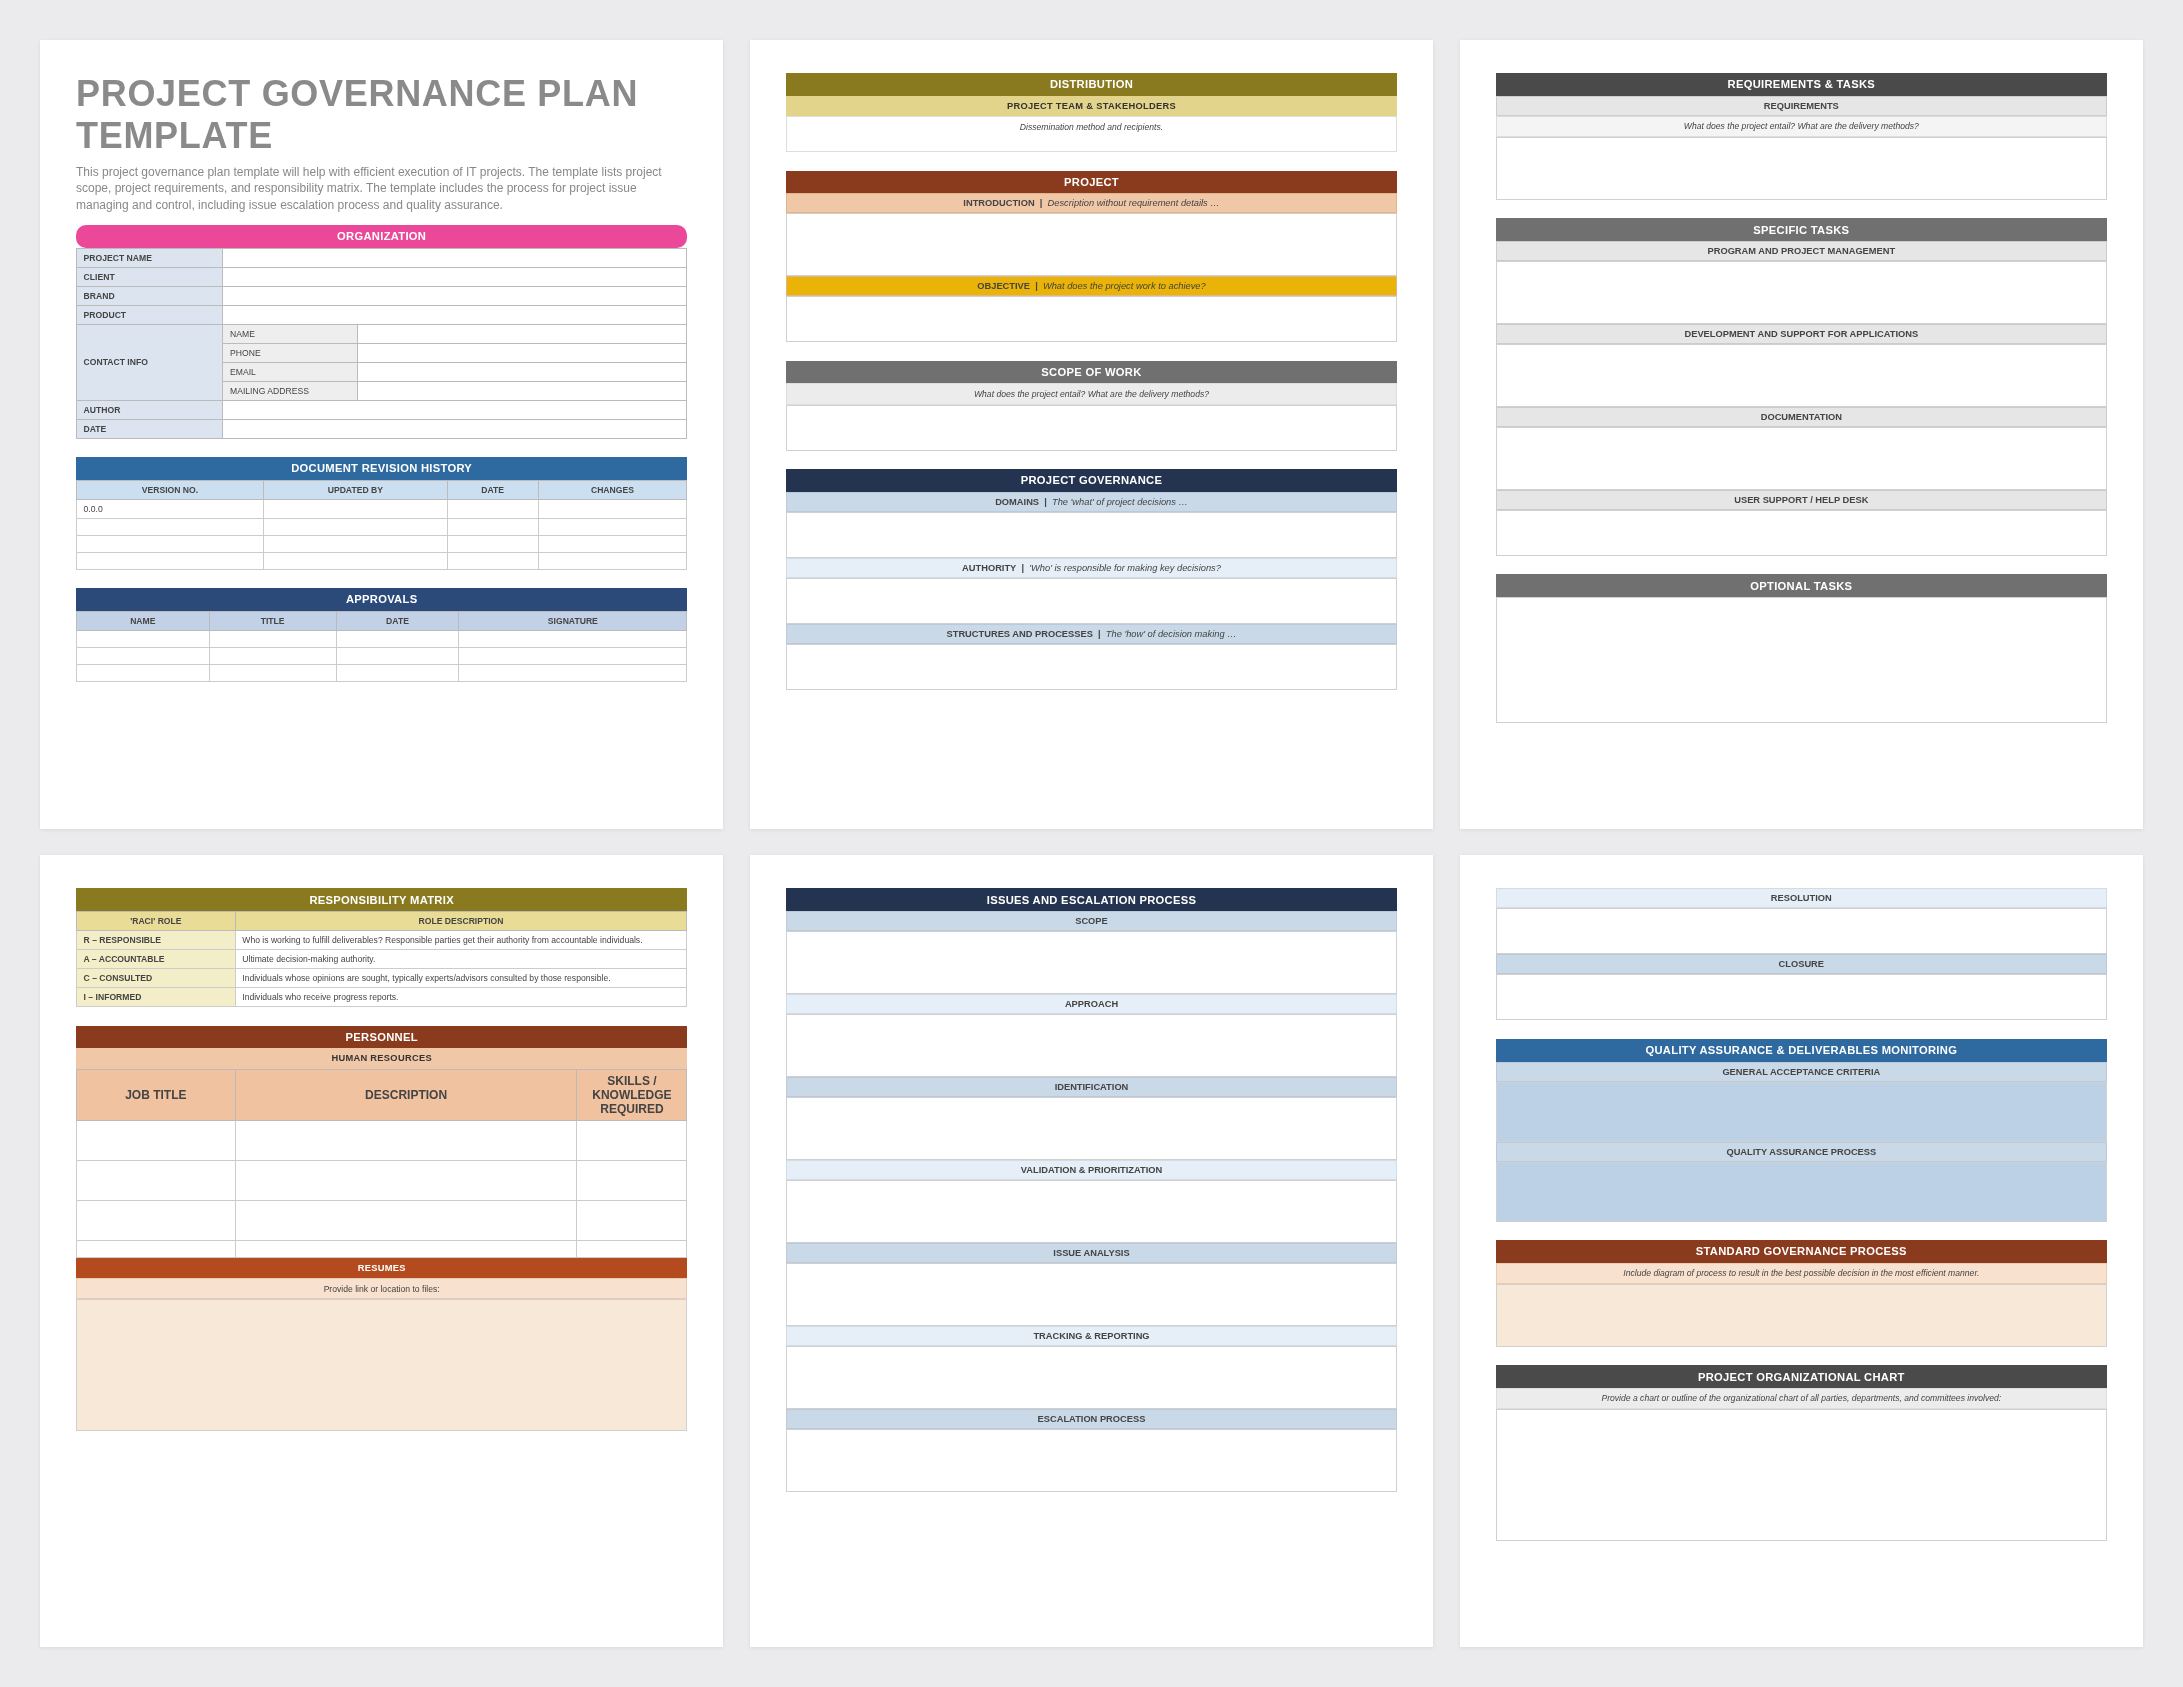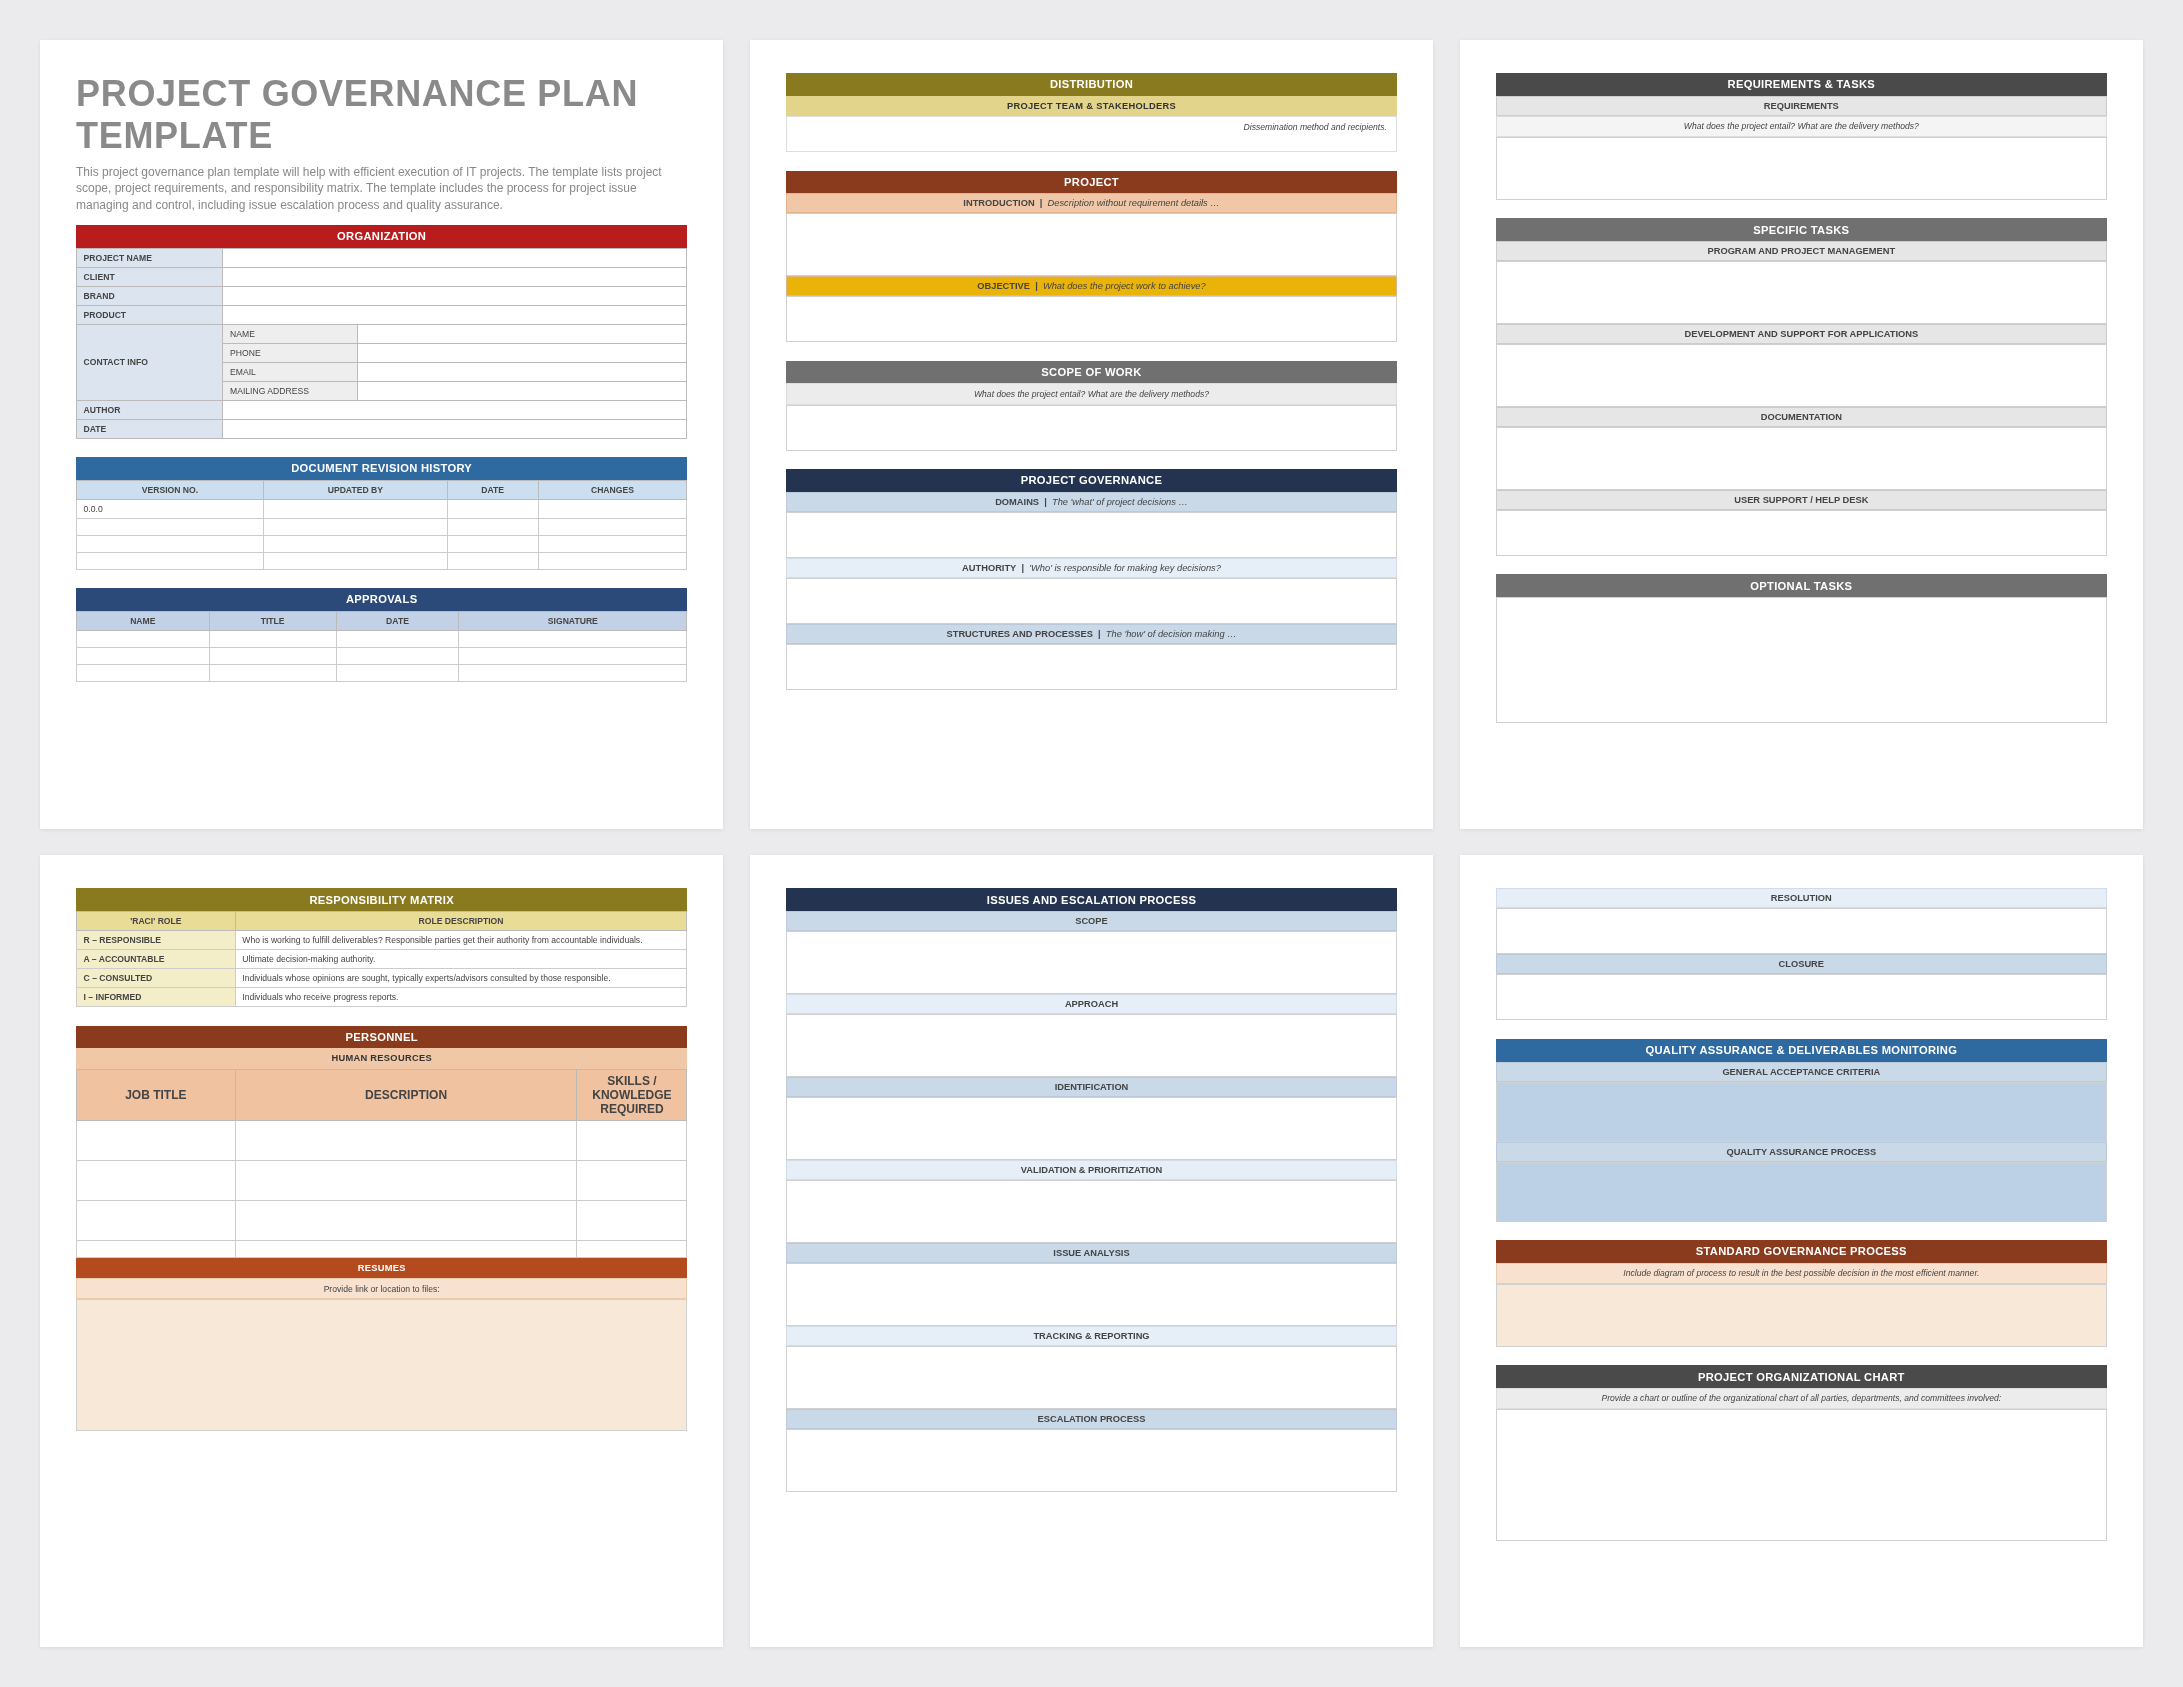--- a/index.html
+++ b/index.html
@@ -21,21 +21,21 @@
     background: #fff;
     padding: 33px 36px;
     box-shadow: 0 1.3px 4px rgba(0,0,0,.08);
     font-size: 10.6px;
     color: #444;
     overflow: hidden;
   }
 
   
   .bar { text-align: center; font-weight: bold; padding: 5.3px 6.6px; font-size: 11.2px; letter-spacing:0.3px; }
-  .bar-dark   { background:#b91c1c; color:#fff; }
+  .bar-dark   { background:#ec4899; color:#fff;border-radius:10px; }
   .bar-olive  { background:#8a7a1f; color:#fff; }
   .bar-khaki  { background:#e2d48a; color:#333; }
   .bar-brown  { background:#8a3b1d; color:#fff; }
   .bar-peach  { background:#f0c8a8; color:#333; }
   .bar-gray   { background:#707070; color:#fff; }
   .bar-blue   { background:#2e6aa0; color:#fff; }
   .bar-blue-dk{ background:#2b4a7a; color:#fff;text-align:center; }
   .bar-navy   { background:#243450; color:#fff; }
   .bar-charcoal{ background:#4a4a4a; color:#fff; }
   .bar-rust   { background:#b34b1f; color:#fff; }
@@ -199,21 +199,21 @@
             <td></td>
             <td></td>
           </tr>
     </tbody>
       </table>
   </div>
 
   <div class="page">
     <div class="bar bar-olive">DISTRIBUTION</div>
     <div class="bar bar-khaki" style="font-size:9.3px">PROJECT TEAM &amp; STAKEHOLDERS</div>
-    <div class="desc" style="text-align:right; border:0.7px solid #ddd; height:36px;">Dissemination method and recipients.</div>
+    <div class="desc" style="text-align:center; border:0.7px solid #ddd; height:36px;">Dissemination method and recipients.</div>
 
     <div class="spacer"></div>
     <div class="bar bar-brown">PROJECT</div>
     <div class="sub-peach">
       <b>INTRODUCTION</b>&nbsp;&nbsp;|&nbsp;&nbsp;<span>Description without requirement details …</span>
     </div>
     <div class="blank-md"></div>
     <div class="sub-peach" style="background:#eab308">
       <b>OBJECTIVE</b>&nbsp;&nbsp;|&nbsp;&nbsp;<span>What does the project work to achieve?</span>
     </div>

